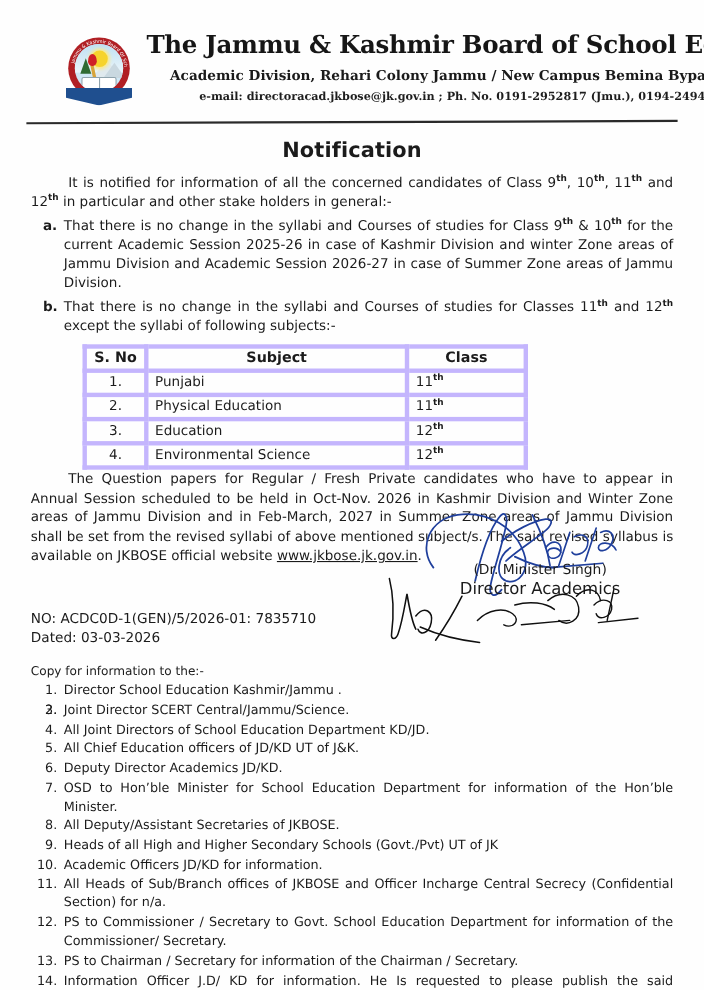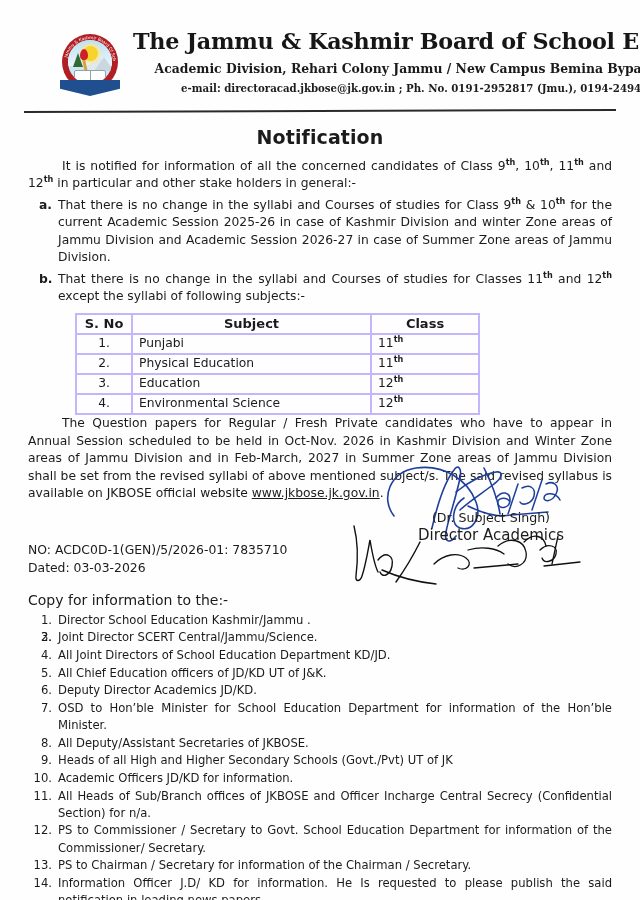--- a/index.html
+++ b/index.html
@@ -158,21 +158,21 @@
   sup { font-size: 0.66em; vertical-align: super; line-height: 0; font-weight: bold; }
 
   
   table.subjects {
     border-collapse: collapse;
     width: 405px;
     margin: 7px 0 0 47px;
     font-size: 12.3px;
   }
   table.subjects th, table.subjects td {
-    border: 2px solid #c4b5fd;
+    border: 4px solid #c4b5fd;
     padding: 1px 6px;
     line-height: 1.3;
   }
   table.subjects th {
     font-weight: bold;
     text-align: center;
     font-size: 13px;
   }
   table.subjects td.sno, table.subjects th.sno { width: 56px; text-align: center; }
   table.subjects td.sno { text-align: center; }
@@ -208,21 +208,21 @@
     left: 0; right: 0;
     top: 64px;
     font-size: 15px;
     color: #1b1b1b;
   }
   .ink { position: absolute; pointer-events: none; }
 
   
   .copy-head {
     margin-top: 14px;
-    font-size: 14px;
+    font-size: 11px;
   }
   ol.copy {
     margin: 1px 0 0 0;
     padding: 0;
     list-style: none;
     font-size: 11.6px;
     line-height: 1.48;
   }
   ol.copy > li {
     position: relative;
@@ -368,21 +368,21 @@
       <g fill="none" stroke="#1f3f9c" stroke-width="1.5" stroke-linecap="round">
         <path d="M124,40 C130,32 138,34 138,42 C138,50 128,52 126,46 C124,40 134,38 138,44"></path>
         <path d="M146,26 L136,56"></path>
         <path d="M150,30 C158,26 164,30 162,38 C160,46 150,48 148,44"></path>
         <path d="M170,22 L160,52"></path>
         <path d="M174,26 C182,22 188,28 184,36 C180,44 172,44 172,40 C172,34 184,34 188,42"></path>
         <path d="M128,58 L176,54"></path>
       </g>
     </svg>
 
-    <div class="sign-name">(Dr. Subject Singh)</div>
+    <div class="sign-name">(Dr. Minister Singh)</div>
     <div class="sign-desig">Director Academics</div>
 
     <svg class="ink" style="left:-28px; top:58px;" width="250" height="70" viewBox="0 0 250 70">
       <g fill="none" stroke="#101010" stroke-width="1.4" stroke-linecap="round">
         <path d="M6,6 C10,22 10,40 8,56 C7,62 12,62 14,56 C18,44 20,30 22,20 C24,32 26,44 30,52"></path>
         <path d="M30,40 C38,30 46,36 44,46 C42,56 34,58 32,52"></path>
         <path d="M34,50 C52,58 70,62 88,64"></path>
         <path d="M48,62 C58,48 66,34 72,22"></path>
       </g>
       <g fill="none" stroke="#101010" stroke-width="1.3" stroke-linecap="round">

